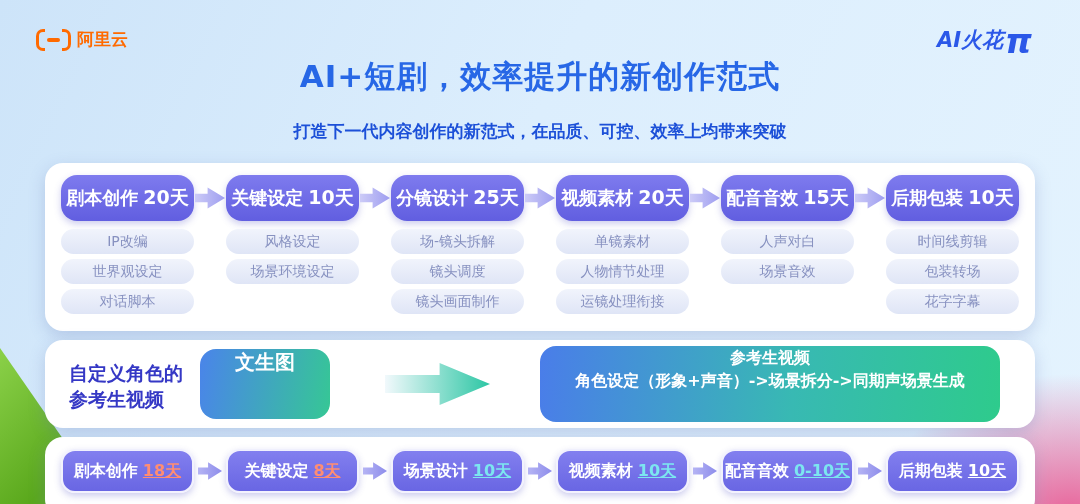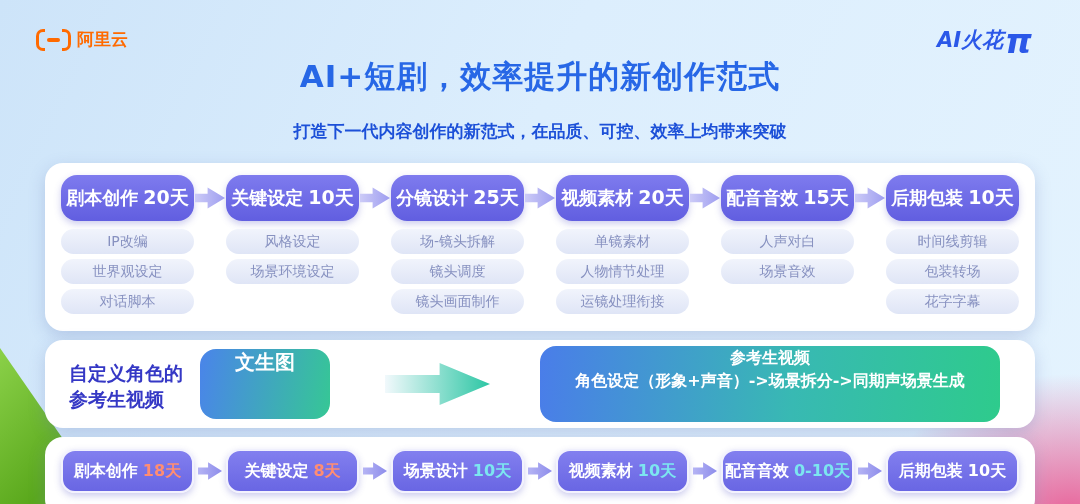--- a/index.html
+++ b/index.html
@@ -69,21 +69,21 @@
     font-size:16px; font-weight:600; line-height:23px; text-align:center; }
   .big-arrow { position:absolute; left:340px; top:19px; width:105px; height:50px;
     background:linear-gradient(90deg,rgba(225,241,248,.45) 0%,#2cc6a4 100%);
     clip-path:polygon(0 32%,52% 32%,52% 8%,100% 50%,52% 92%,52% 68%,0 68%); }
 
   .ai-pill { width:133px; height:44px; border-radius:14px; border:2px solid rgba(255,255,255,.9);
     display:flex; align-items:center; justify-content:center; color:#fff;
     background:linear-gradient(180deg,#827fef 0%,#6966e3 100%);
     box-shadow:0 3px 7px rgba(90,90,200,.3); flex:none; }
   .ai-pill .stage-name { font-size:16px; font-weight:600; }
-  .ai-pill .stage-days { font-size:16px; font-weight:800; margin-left:5px; }
+  .ai-pill .stage-days { font-size:16px; font-weight:800; margin-left:5px;text-decoration:underline; }
   .flow-arrow.sm { width:24px; height:22px; margin-top:11px;
     background:linear-gradient(90deg,#b5b4f4 0%,#8d8ceb 100%); }
 </style>
 </head>
 <body>
 
 <div class="bg-green"></div>
 <div class="bg-pink"></div>
 
 <div class="logo-left">

